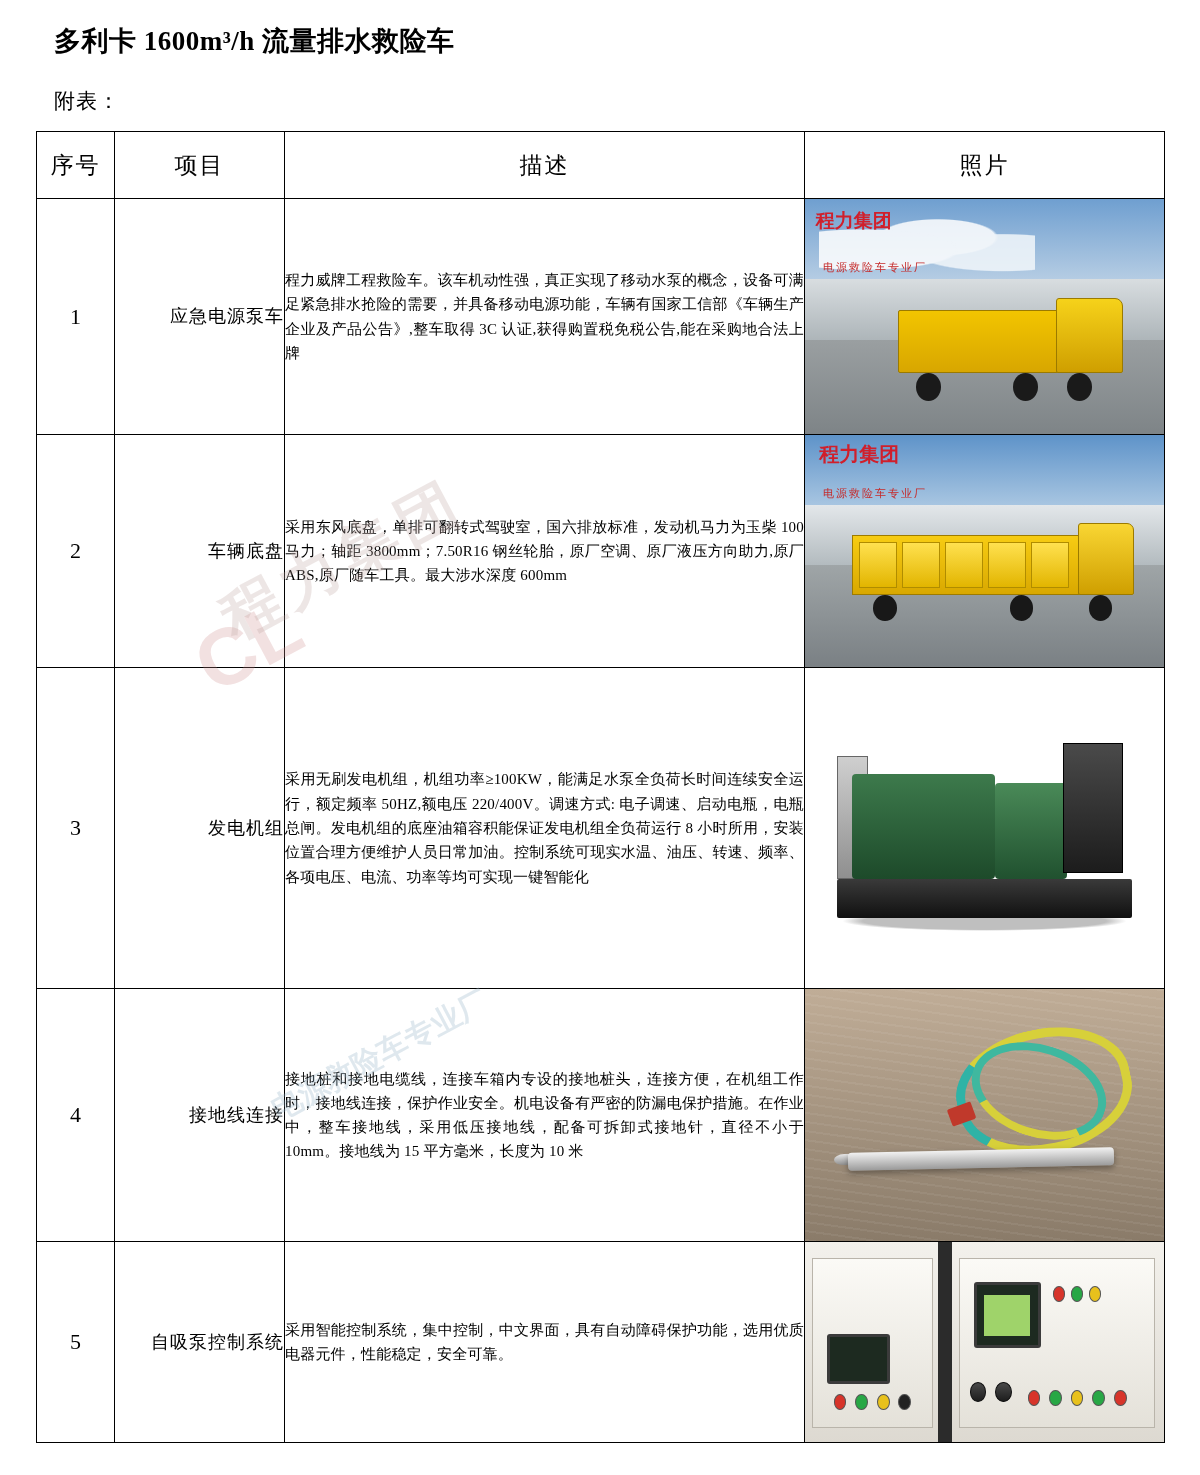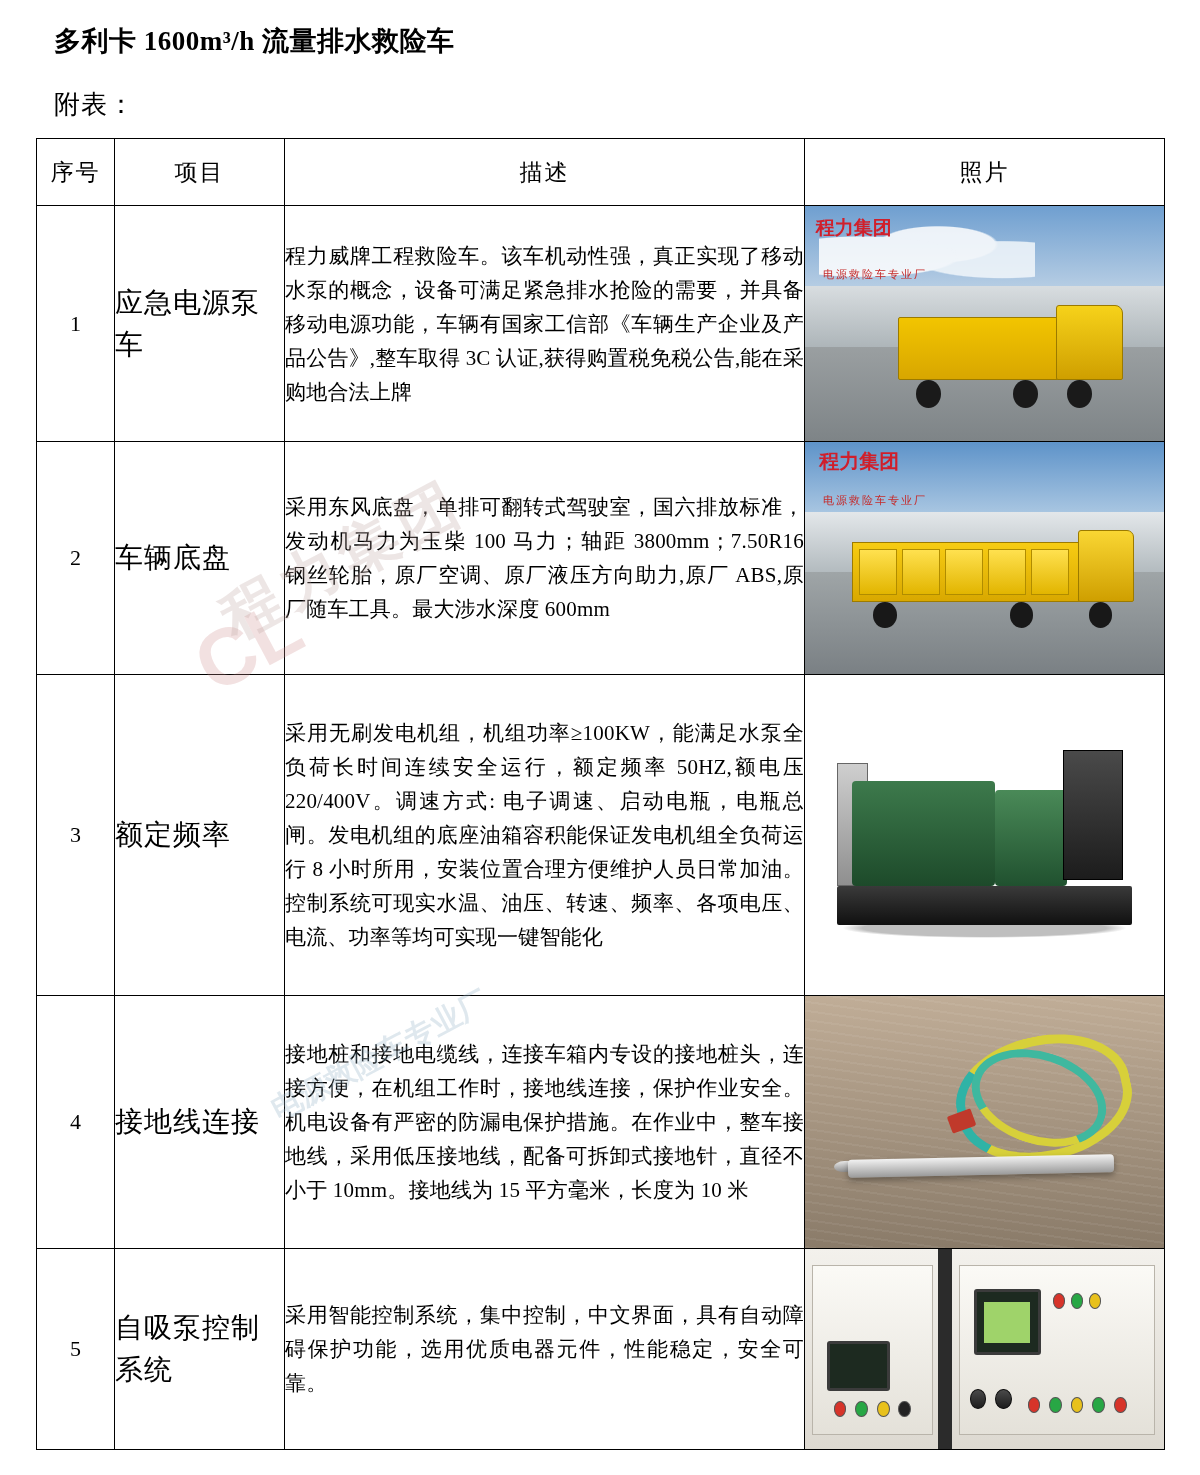--- a/index.html
+++ b/index.html
@@ -23,21 +23,21 @@
     padding: 18px 36px 0 36px;
   }
   .doc-title {
     font-size: 27px;
     font-weight: bold;
     letter-spacing: 0.5px;
     margin: 6px 0 0 18px;
     line-height: 1.3;
   }
   .subtitle {
-    font-size: 26px;
+    font-size: 21px;
     margin: 28px 0 16px 18px;
     letter-spacing: 1px;
   }
   table.main {
     border-collapse: collapse;
     width: 1128px;
     table-layout: fixed;
     margin: 0;
   }
   table.main td, table.main th {
@@ -54,28 +54,28 @@
     height: 66px;
     text-align: center;
     font-size: 23px;
     letter-spacing: 2px;
   }
   td.cell-no {
     text-align: center;
     font-size: 22px;
   }
   td.cell-item {
-    text-align: left;
-    font-size: 28px;
+    text-align: right;
+    font-size: 18px;
     line-height: 1.5;
     letter-spacing: 1px;
     padding: 4px 6px;
   }
   td.cell-desc {
-    font-size: 21px;
+    font-size: 15px;
     line-height: 1.62;
     padding: 14px 14px 14px 16px;
     text-align: justify;
     text-justify: inter-ideograph;
     letter-spacing: 0.2px;
   }
   td.cell-photo {
     padding: 0;
     text-align: center;
   }
@@ -274,21 +274,21 @@
             <div class="wheel w2"></div>
             <div class="wheel w3"></div>
             <div class="logo-bar">程力集团</div>
             <div class="sub-red">电源救险车专业厂</div>
           </div>
         </td>
       </tr>
 
       <tr>
         <td class="cell-no">3</td>
-        <td class="cell-item">额定频率</td>
+        <td class="cell-item">发电机组</td>
         <td class="cell-desc">采用无刷发电机组，机组功率≥100KW，能满足水泵全负荷长时间连续安全运行，额定频率 50HZ,额电压 220/400V。调速方式: 电子调速、启动电瓶，电瓶总闸。发电机组的底座油箱容积能保证发电机组全负荷运行 8 小时所用，安装位置合理方便维护人员日常加油。控制系统可现实水温、油压、转速、频率、各项电压、电流、功率等均可实现一键智能化</td>
         <td class="cell-photo">
           <div class="photo ph3">
             <div class="shadow"></div>
             <div class="skid"></div>
             <div class="rad"></div>
             <div class="engine"></div>
             <div class="alt"></div>
             <div class="ctrl"></div>
           </div>

